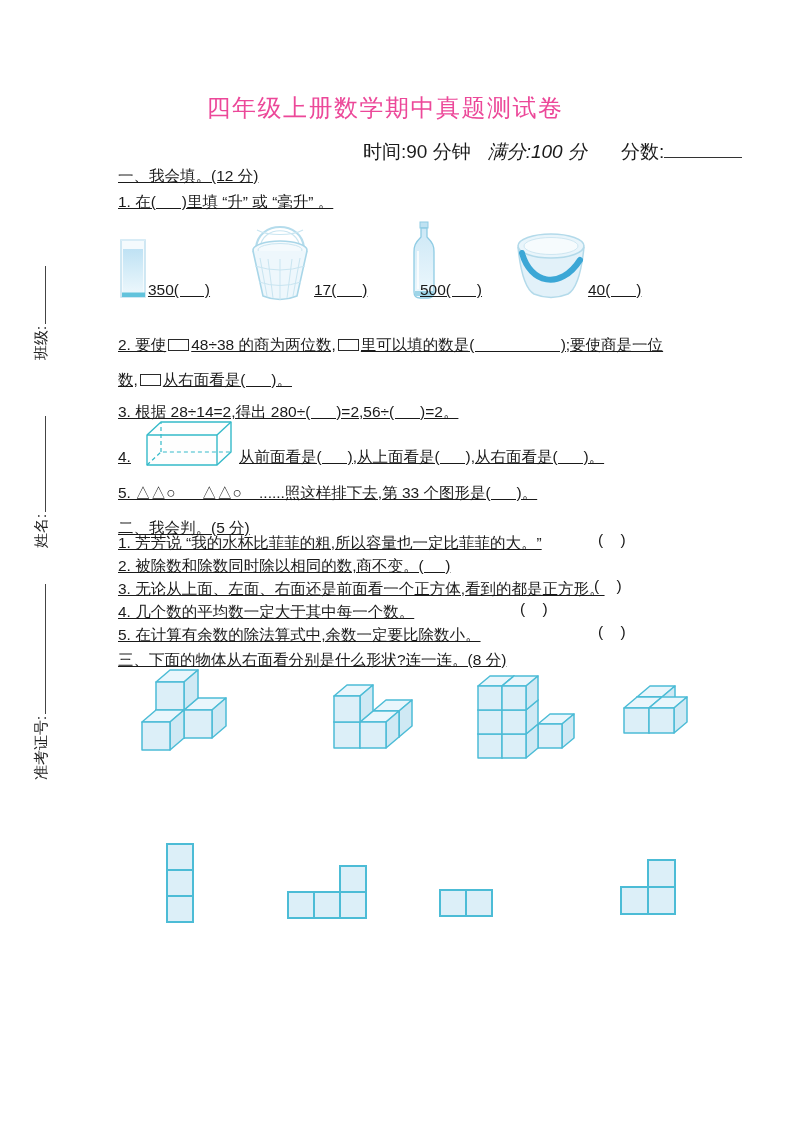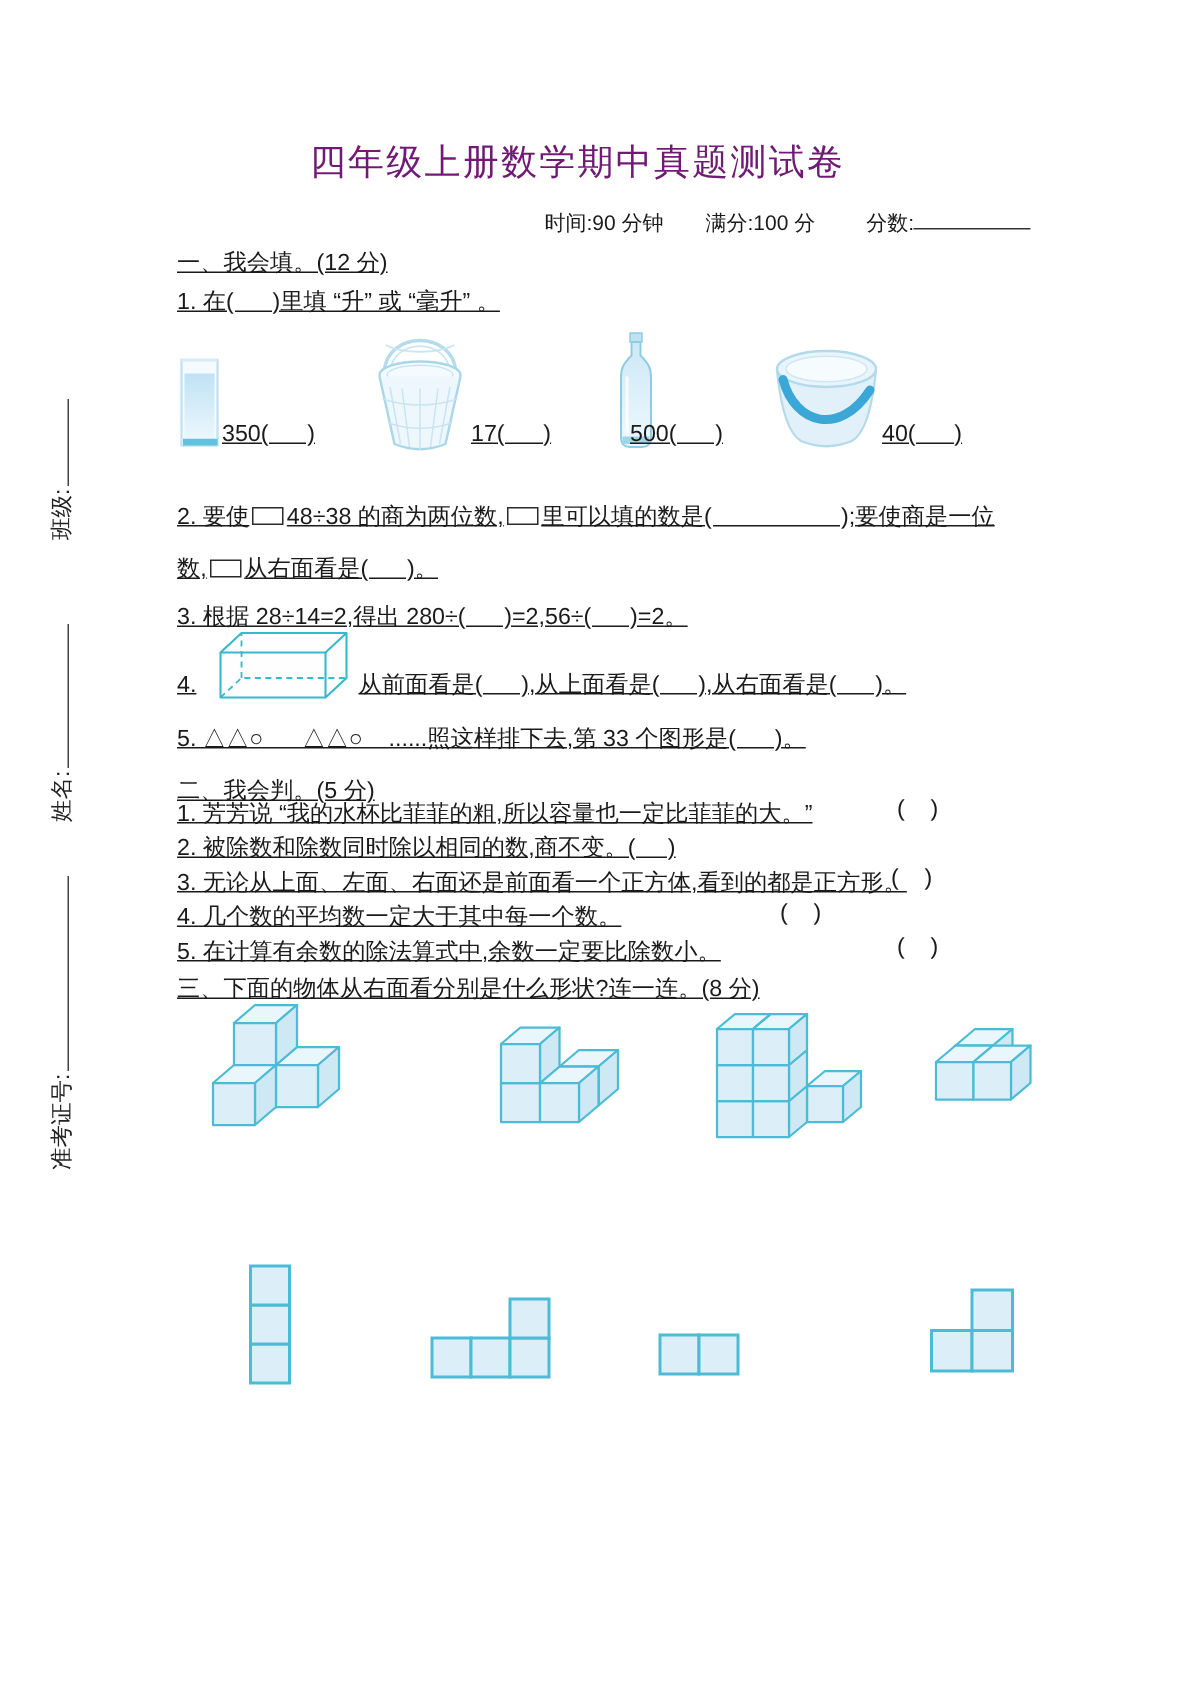--- a/index.html
+++ b/index.html
@@ -1,22 +1,22 @@
 <!DOCTYPE html>
 <html><head>
 <meta charset="utf-8">
 <style>
   html,body{margin:0;padding:0;background:#ffffff;}
   .page{position:relative;width:793px;height:1122px;background:#ffffff;
         font-family:"Liberation Sans",sans-serif;color:#1a1a1a;overflow:hidden;}
   .abs{position:absolute;}
   .t{font-size:15.5px;line-height:23px;white-space:pre;text-decoration:underline;}
-  .title{font-family:"Liberation Serif",serif;font-size:24px;letter-spacing:1.5px;color:#701a75;}
-  .subtitle span{font-size:14px;}
-  .gap1{margin-left:28px;}
+  .title{font-family:"Liberation Serif",serif;font-size:24px;letter-spacing:1.5px;color:#ec4899;}
+  .subtitle span{font-size:19px;}
+  .gap1{margin-left:17px;font-style:italic;}
   .gap2{margin-left:34px;}
   .scoreline{display:inline-block;width:78px;height:13px;border-bottom:1.5px solid #333;}
   .bb{display:inline-block;width:19px;height:10px;border:1.5px solid #2a2a2a;vertical-align:-1px;margin:0 2px;background:#fff;}
   .munit{position:absolute;transform:rotate(-90deg);transform-origin:left bottom;
          white-space:nowrap;height:20px;font-size:15px;color:#222;}
   .mline{display:inline-block;border-bottom:1.3px solid #444;height:12px;margin-left:2px;}
   .w58{width:58px}.w96{width:96px}.w130{width:130px}
   .jrow{position:relative;height:23px;}
   .jrow .t{display:inline-block;}
   .br{position:absolute;top:0;font-size:15.5px;white-space:pre;}

